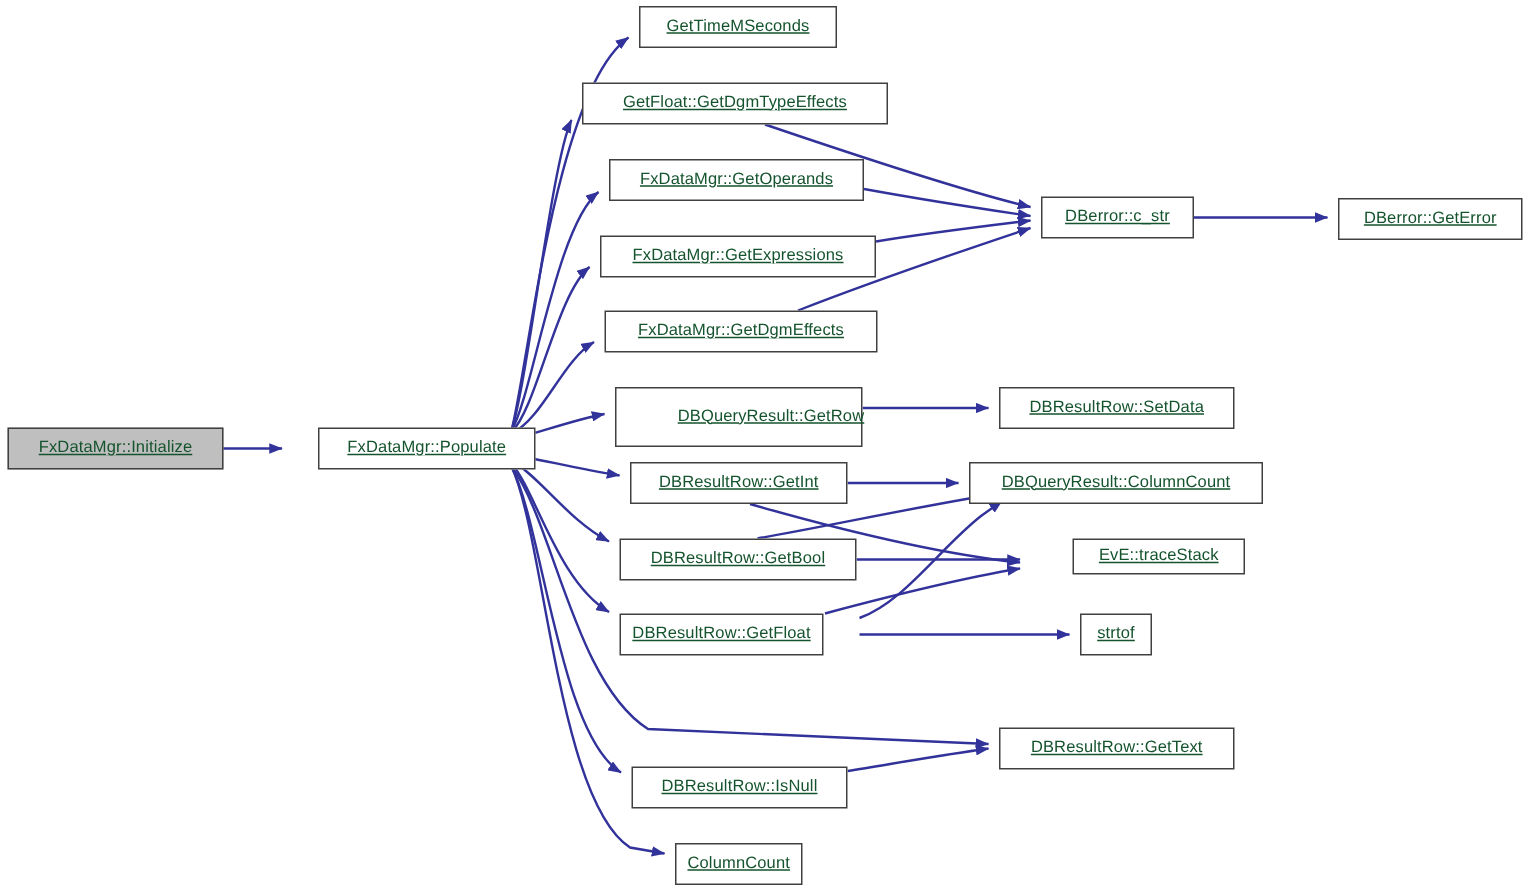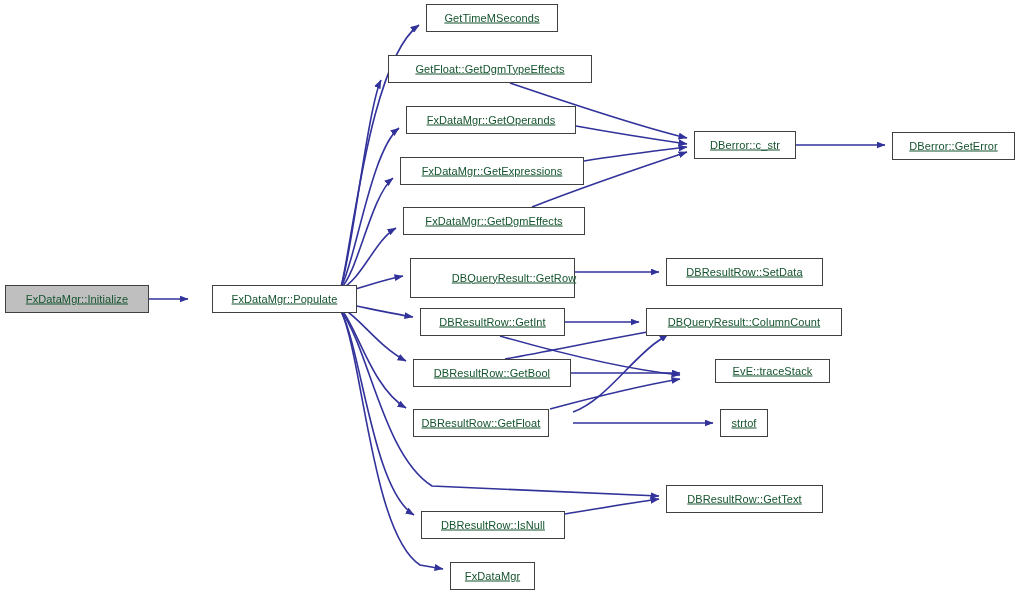--- a/index.html
+++ b/index.html
@@ -124,21 +124,21 @@
       <div class="gnode" style="left: 413px; top: 359px; width: 158px; height: 28px;">
         <span class="gnode-label">DBResultRow::GetBool</span>
       </div>
       <div class="gnode" style="left: 413px; top: 409px; width: 136px; height: 28px; justify-content: center;">
         <span class="gnode-label">DBResultRow::GetFloat</span>
       </div>
       <div class="gnode" style="left: 421px; top: 511px; width: 144px; height: 28px;">
         <span class="gnode-label">DBResultRow::IsNull</span>
       </div>
       <div class="gnode" style="left: 450px; top: 562px; width: 85px; height: 28px;">
-        <span class="gnode-label">FxDataMgr</span>
+        <span class="gnode-label">ColumnCount</span>
       </div>
       <div class="gnode" style="left: 694px; top: 131px; width: 102px; height: 28px;">
         <span class="gnode-label">DBerror::c_str</span>
       </div>
       <div class="gnode" style="left: 892px; top: 132px; width: 123px; height: 28px;">
         <span class="gnode-label">DBerror::GetError</span>
       </div>
       <div class="gnode" style="left: 666px; top: 258px; width: 157px; height: 28px;">
         <span class="gnode-label">DBResultRow::SetData</span>
       </div>

